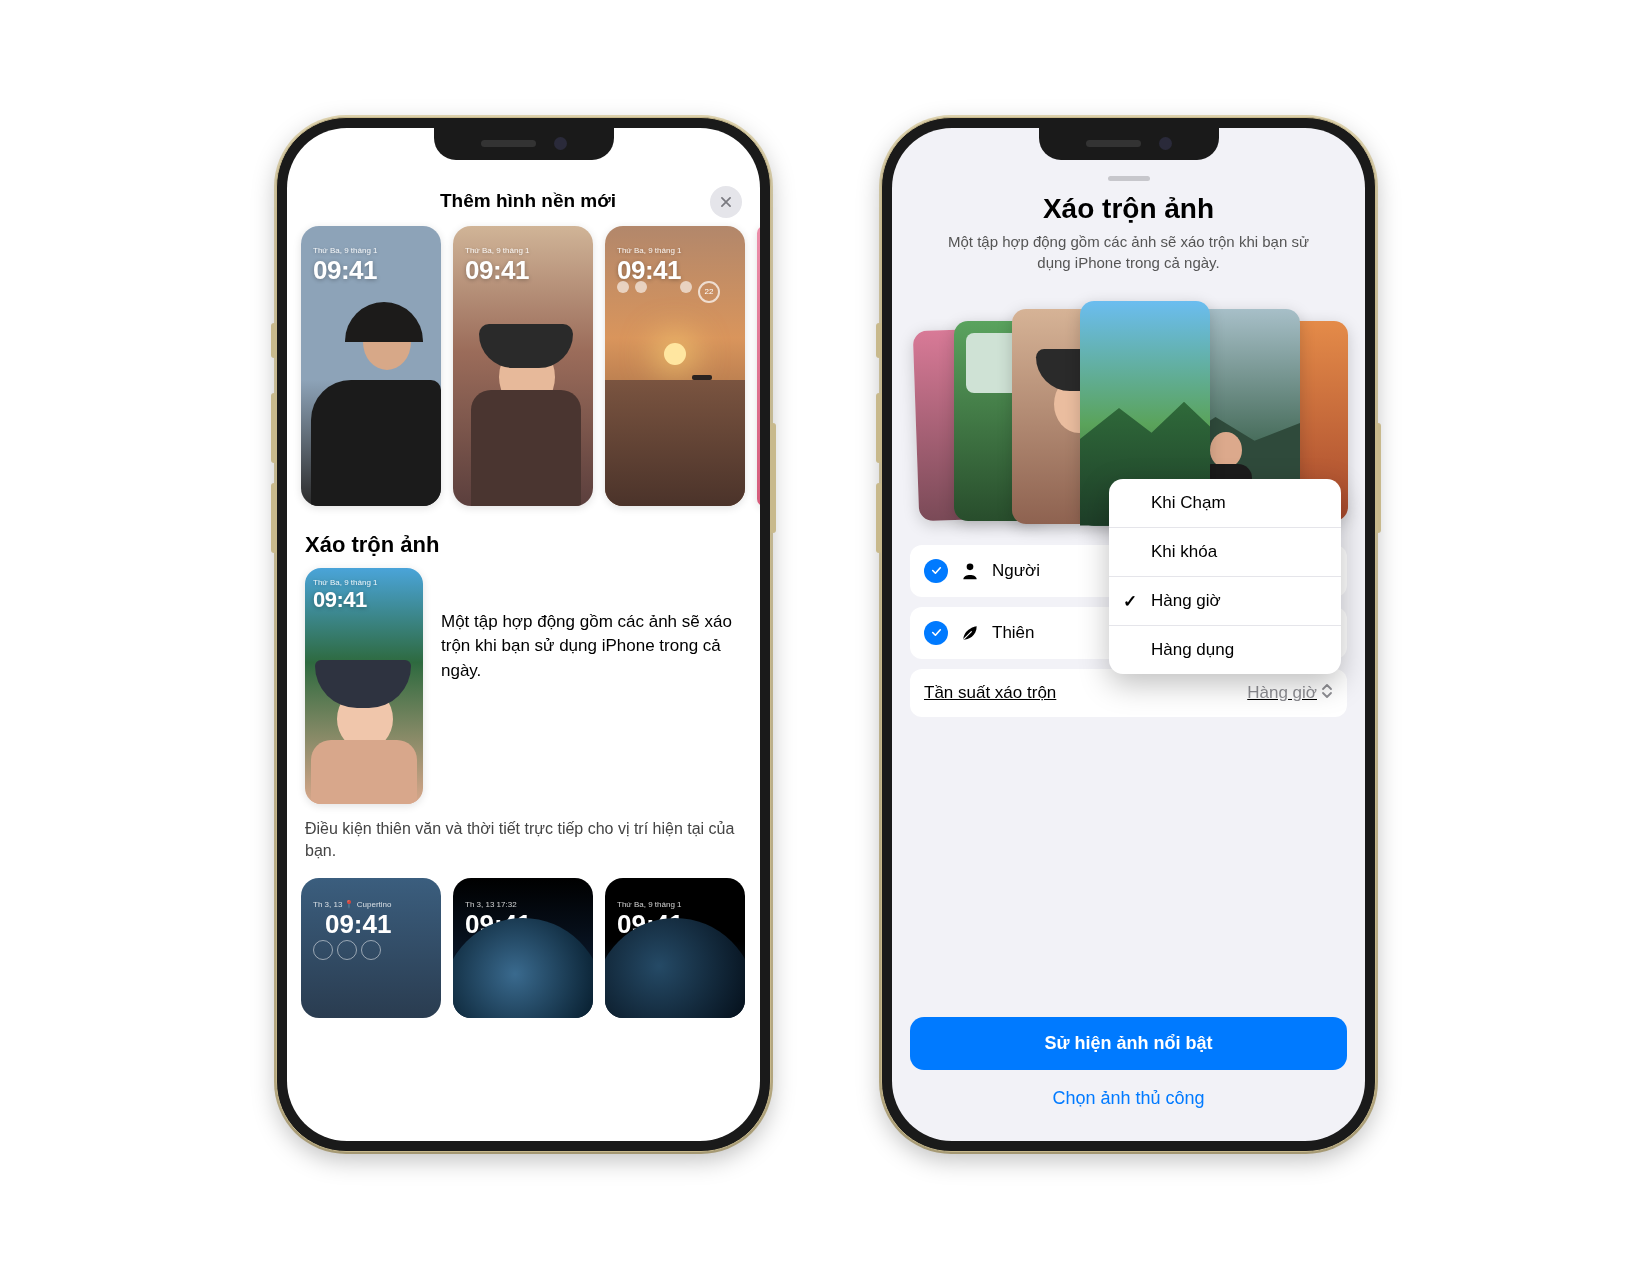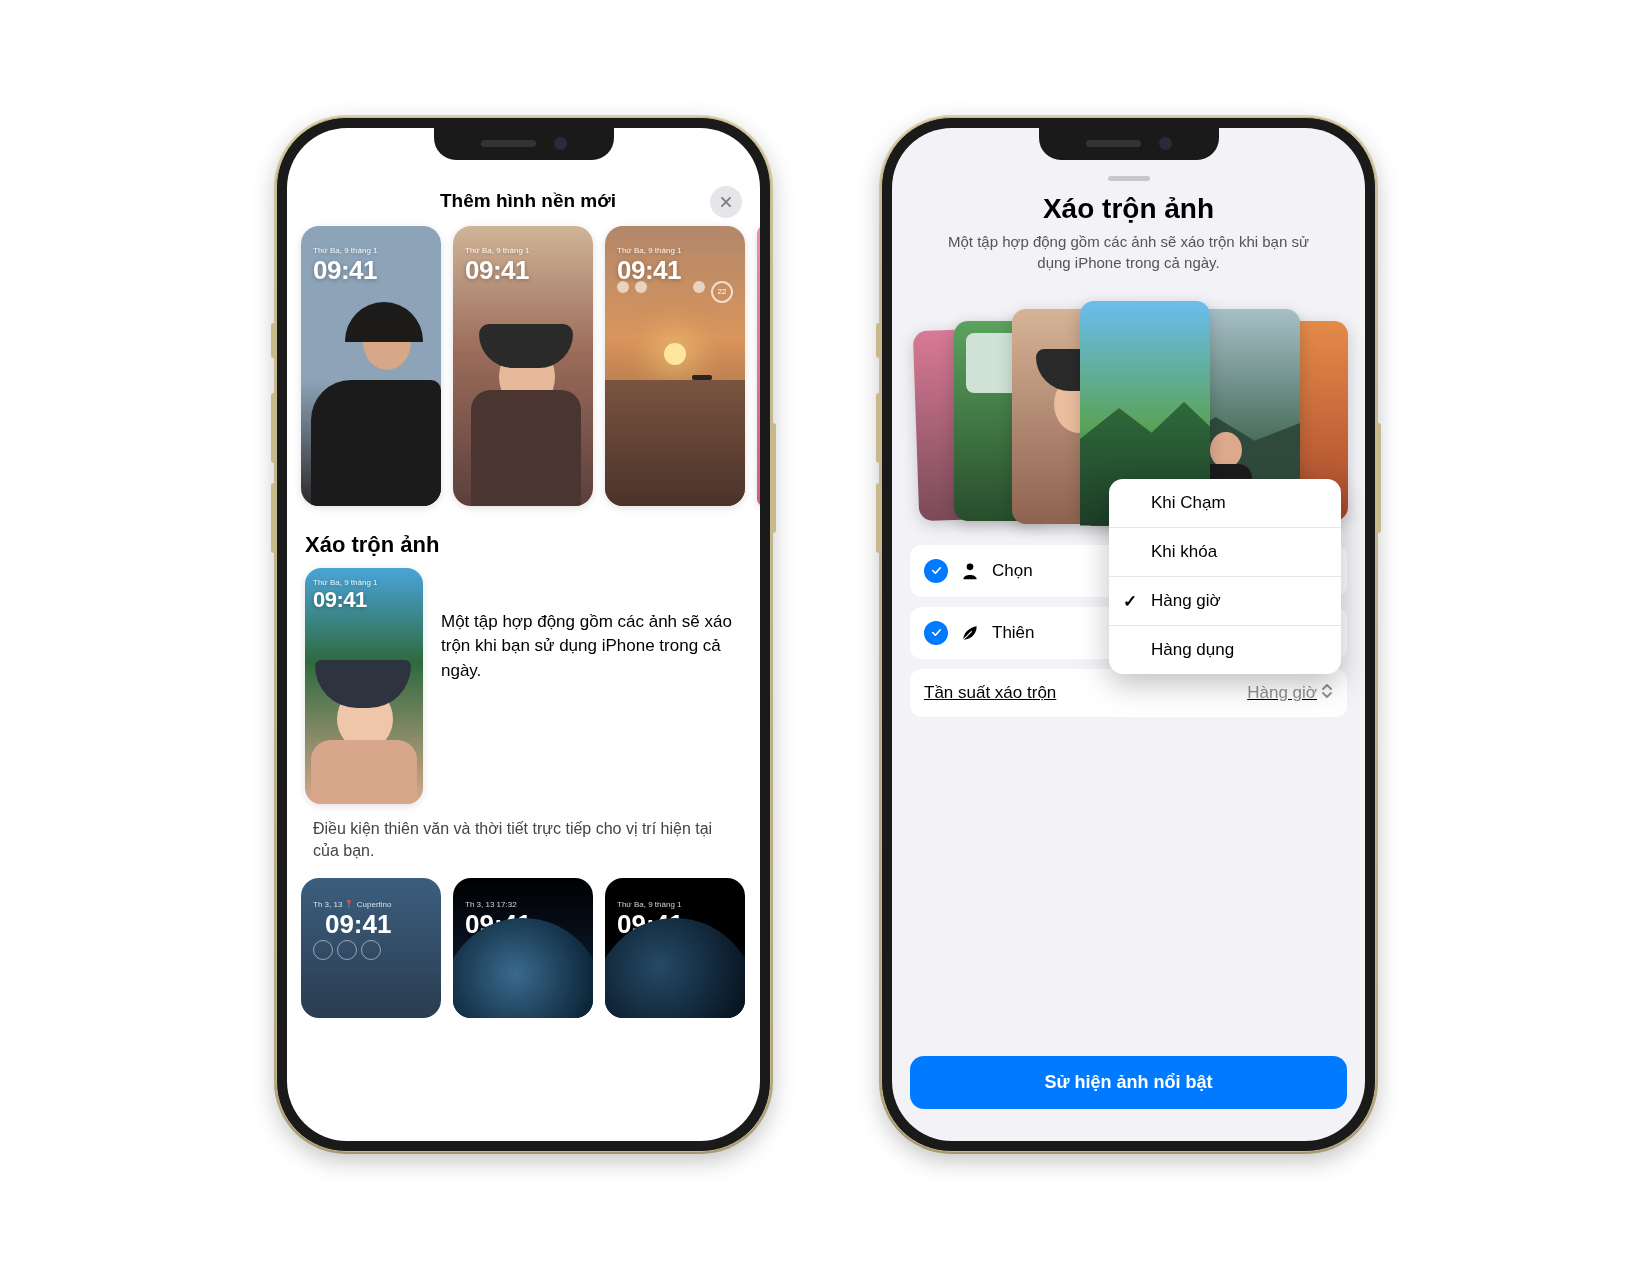--- a/index.html
+++ b/index.html
@@ -118,38 +118,38 @@
   .preview-time {
     position: absolute;
     top: 20px;
     left: 12px;
     color: #fff;
     text-shadow: 0 1px 4px rgba(0,0,0,0.3);
   }
   .preview-date { font-size: 8px; font-weight: 500; opacity:0.9; }
   .preview-clock { font-size: 26px; font-weight: 700; letter-spacing: -0.5px; }
   .preview-widgets {
-    position:absolute; top:55px; left:12px; right:12px;
+    position:absolute; top:55px; left:12px; right:25px;
     display:flex; gap:6px;
   }
   .pw-dot { width:12px; height:12px; border-radius:50%; background:rgba(255,255,255,0.6);}
   .pw-circ { width:22px; height:22px; border:2px solid rgba(255,255,255,0.7); border-radius:50%; font-size:8px; color:#fff; display:flex; align-items:center; justify-content:center;}
   .person-silhouette {
     position:absolute; bottom:0; left:0; right:0; height:75%;
   }
   .sun {
     position:absolute; left:50%; top:42%; transform:translateX(-50%);
     width:22px; height:22px; border-radius:50%;
     background:#ffe6a0; box-shadow:0 0 30px 12px rgba(255,220,120,0.5);
   }
   .water { position:absolute; bottom:0; left:0; right:0; height:45%; background:linear-gradient(180deg,#7a5440,#4b332a); }
   .boat{position:absolute; bottom:45%; left:62%; width:20px; height:5px; background:#2a2320; border-radius:2px;}
 
   .section-title { font-size: 22px; font-weight: 700; color:#000; padding: 12px 18px 10px 18px; }
-  .section-sub { font-size: 16px; color: #444; padding: 0 18px 10px 26px; line-height:1.4; }
+  .section-sub { font-size: 16px; color: #444; padding: 0 18px 10px 18px; line-height:1.4; }
 
   .shuffle-row { display:flex; gap:18px; padding: 0 18px 14px 18px; align-items:flex-start;}
   .shuffle-card {
     flex: 0 0 118px; height: 236px; border-radius:16px; overflow:hidden;
     background: linear-gradient(180deg,#4aa4d9 0%, #2e6a3f 40%, #d8a78b 100%);
     position:relative;
     box-shadow: 0 2px 8px rgba(0,0,0,.12);
   }
   .shuffle-text { font-size: 17px; color:#000; line-height:1.45; padding-top:42px; }
 
@@ -377,21 +377,21 @@
           <svg viewBox="0 0 24 24">
               <path d="M5 12 L10 17 L19 7" stroke="#fff" stroke-width="3" fill="none" stroke-linecap="round" stroke-linejoin="round"></path>
             </svg>
         </div>
         <div class="opt-icon">
           <svg viewBox="0 0 24 24" width="20" height="20">
               <circle cx="12" cy="7" r="4" fill="#000"></circle>
               <path d="M4 22 C4 15 20 15 20 22 Z" fill="#000"></path>
             </svg>
         </div>
-        <span>Chọn</span>
+        <span>Người</span>
       </div>
       <div class="option-row">
         <div class="check-badge">
           <svg viewBox="0 0 24 24">
               <path d="M5 12 L10 17 L19 7" stroke="#fff" stroke-width="3" fill="none" stroke-linecap="round" stroke-linejoin="round"></path>
             </svg>
         </div>
         <div class="opt-icon">
           <svg viewBox="0 0 24 24" width="20" height="20">
               <path d="M4 20 C4 8 18 4 20 4 C20 16 10 20 4 20 Z" fill="#000"></path>
@@ -409,16 +409,17 @@
             <svg width="12" height="16" viewBox="0 0 12 16">
                 <path d="M2 6 L6 2 L10 6 M2 10 L6 14 L10 10" stroke="#8e8e93" stroke-width="1.8" fill="none" stroke-linecap="round" stroke-linejoin="round"></path>
               </svg>
           </span>
         </span>
       </div>
     </div>
 
     <div class="bottom-actions">
       <div class="primary-btn">Sử hiện ảnh nổi bật</div>
+      <div class="secondary-link">Chọn ảnh thủ công</div>
     </div>
 
   </div>
 </div>
 
 </body></html>

